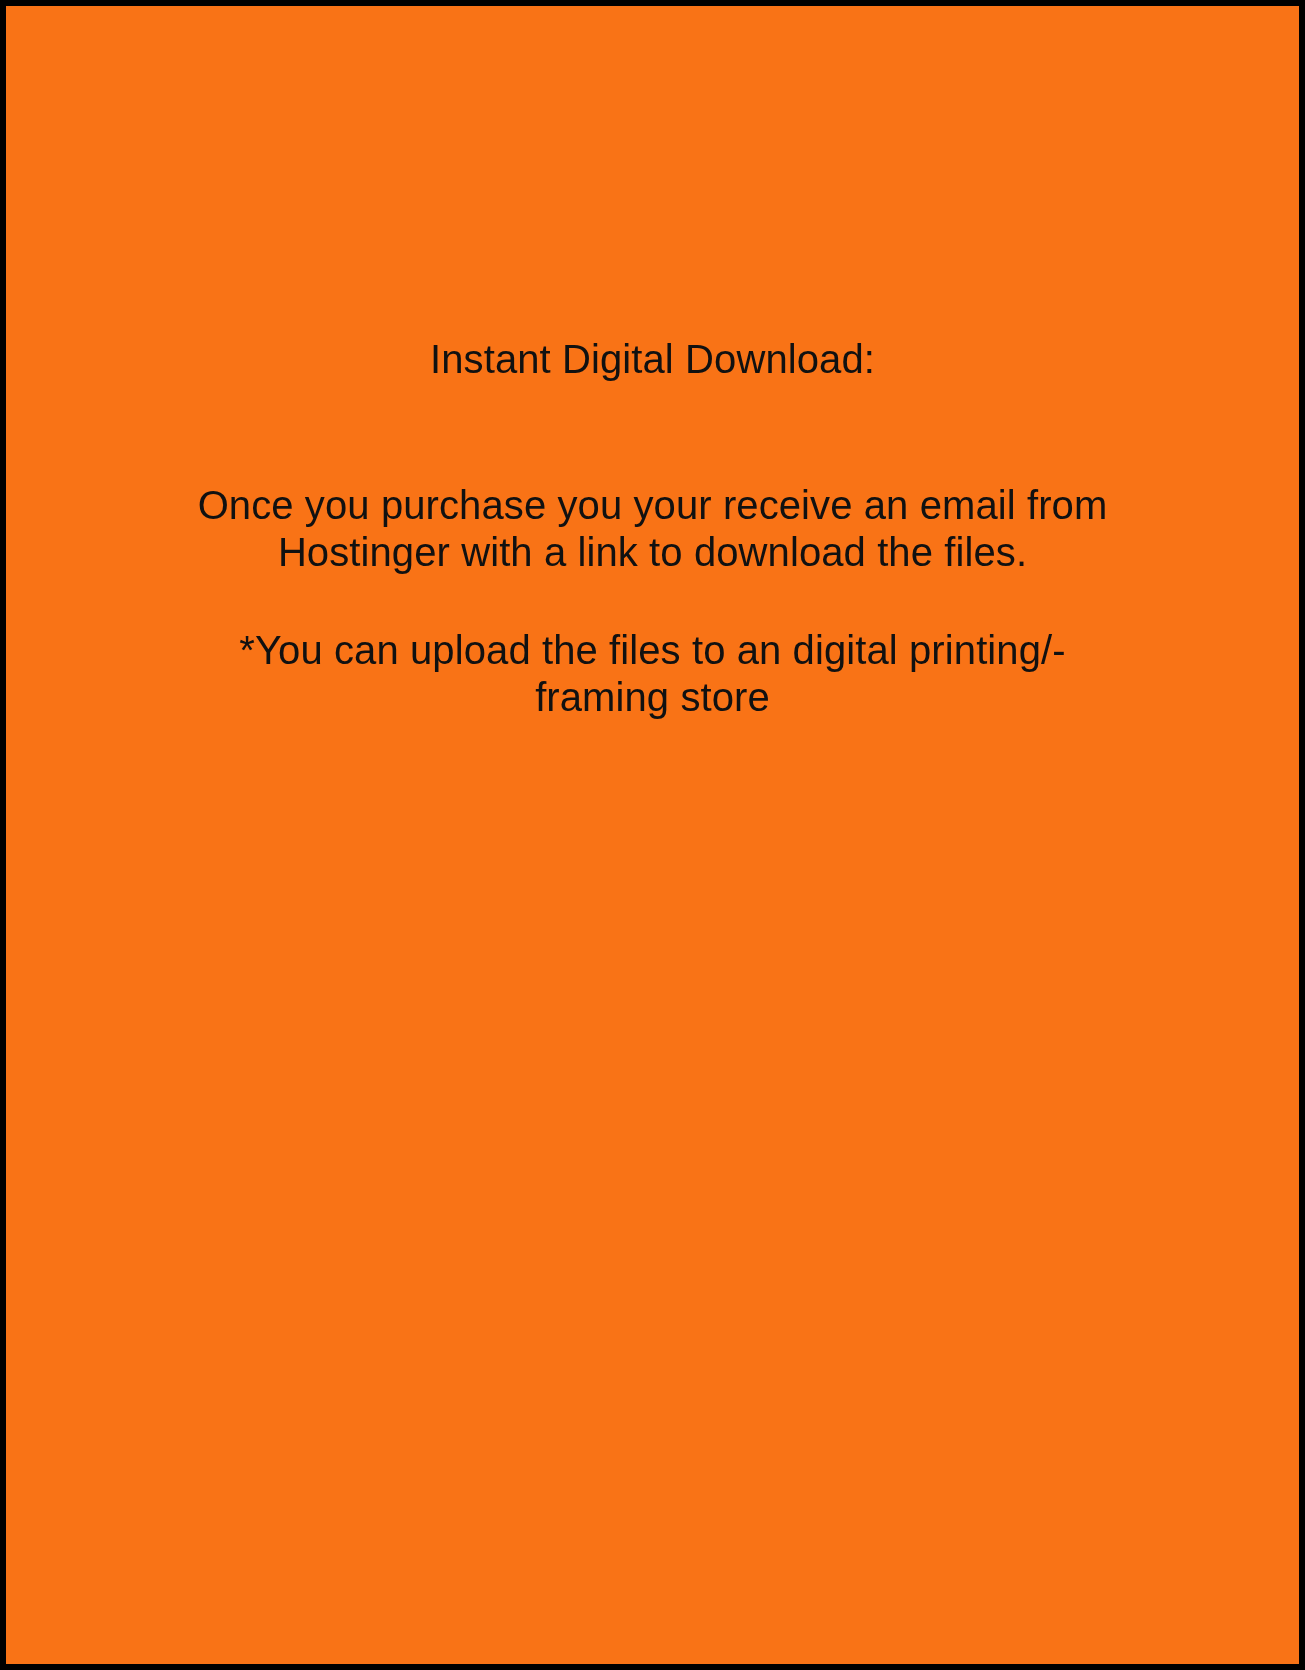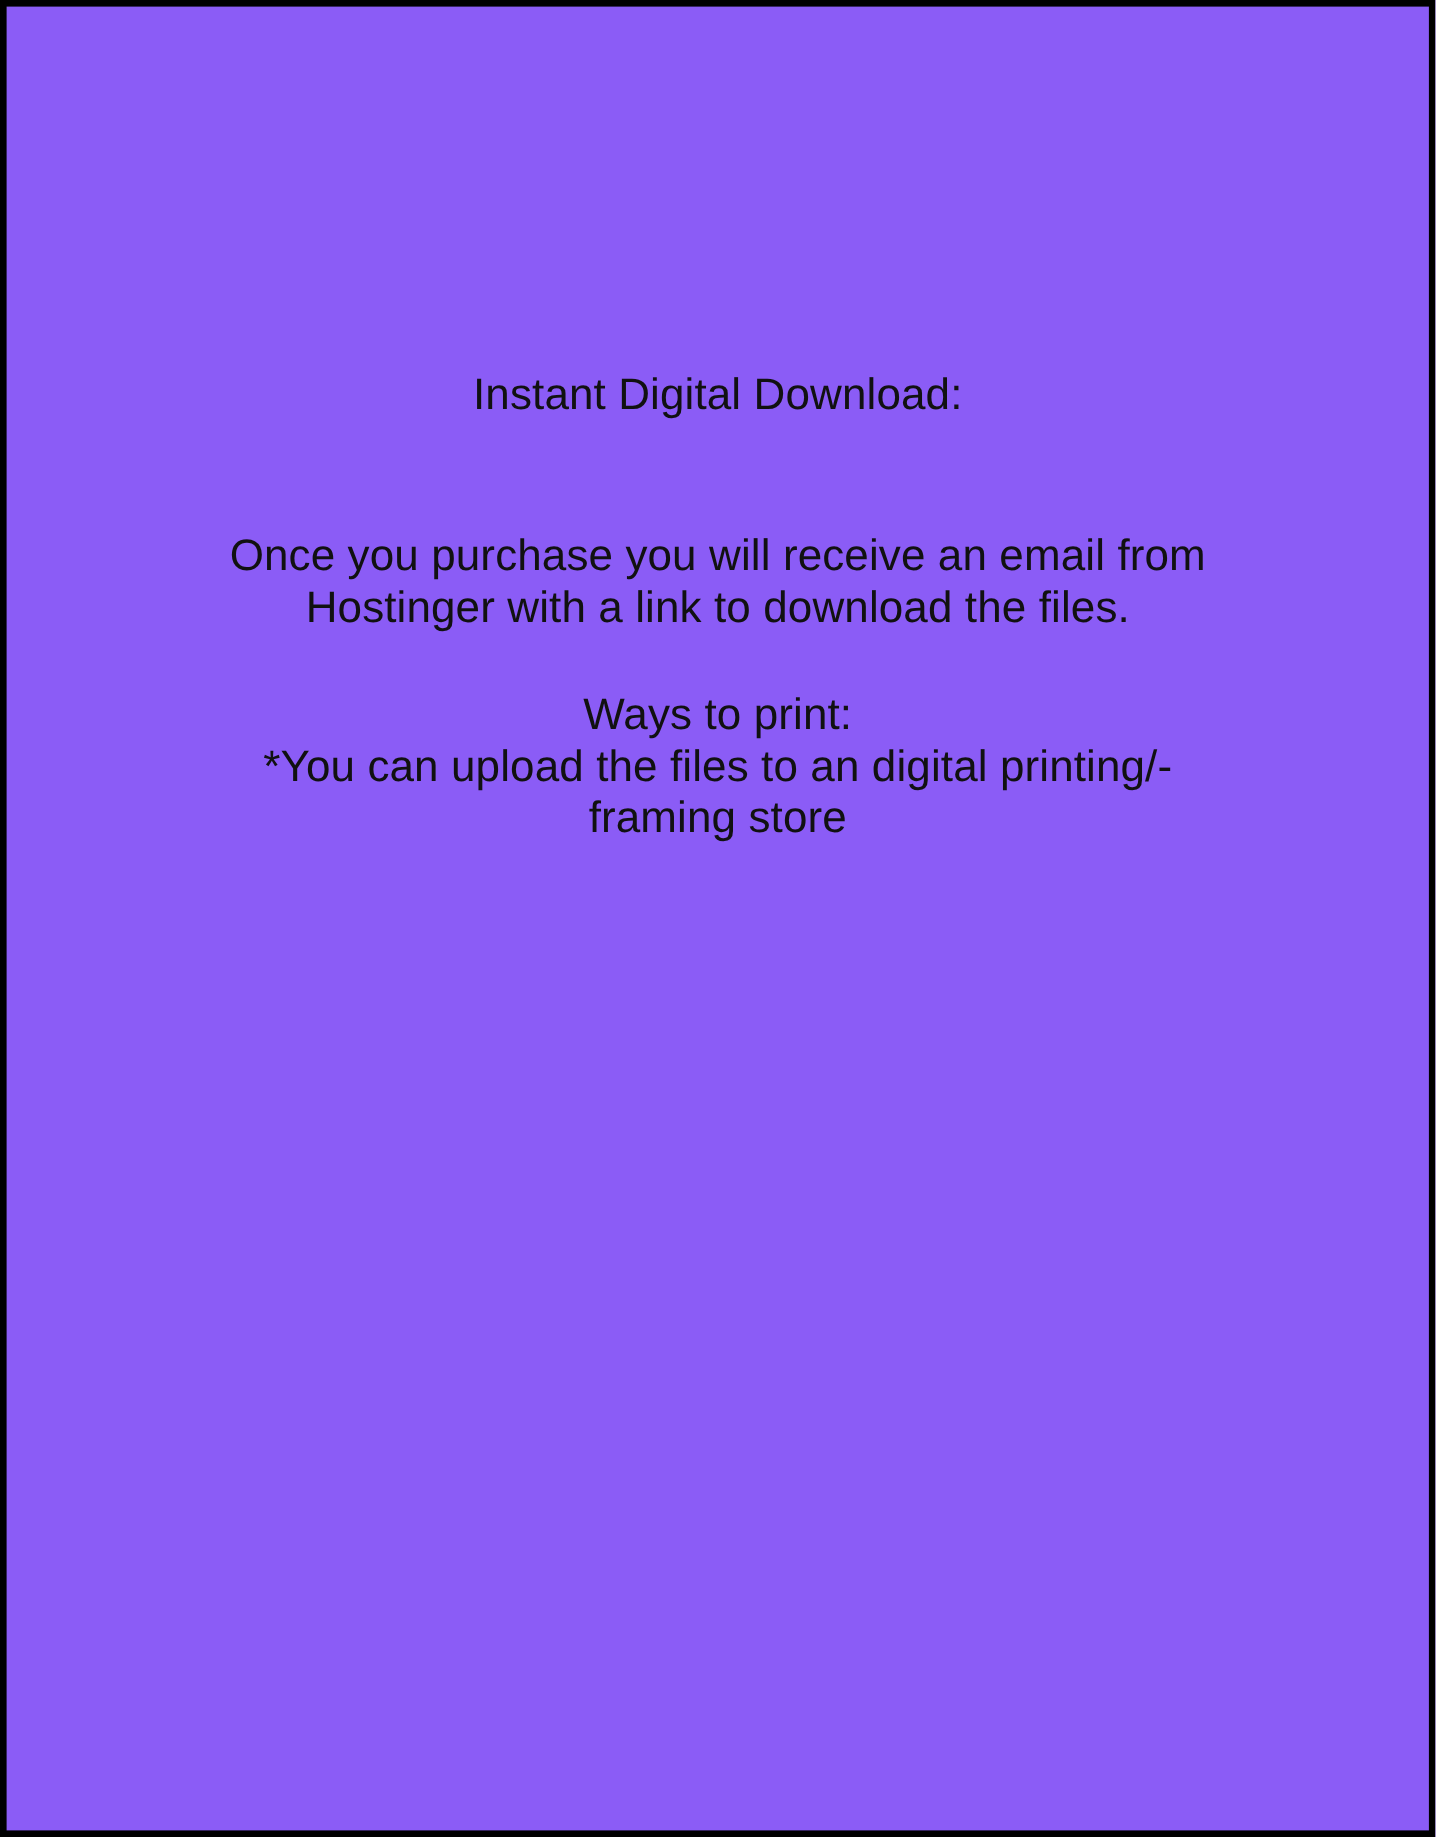--- a/index.html
+++ b/index.html
@@ -4,21 +4,21 @@
 <style>
   html, body {
     margin: 0;
     padding: 0;
     background: #ffffff;
   }
   .page {
     width: 1305px;
     height: 1670px;
     box-sizing: border-box;
-    background: #8b5cf6;
+    background: #f97316;
     border: 6px solid #000000;
     position: relative;
     overflow: hidden;
   }
   .inner {
     position: absolute;
     left: 0;
     top: 0;
     width: 100%;
     height: 100%;
@@ -63,27 +63,26 @@
       <div class="block">
         <span class="line">Instant Digital Download:</span>
       </div>
 
       <div class="spacer-sm"></div>
 
 
       <div class="spacer-md"></div>
 
       <div class="block">
-        <span class="line">Once you purchase you will receive an email from</span>
+        <span class="line">Once you purchase you your receive an email from</span>
         <span class="line">Hostinger with a link to download the files.</span>
       </div>
 
       <div class="spacer-md"></div>
 
       <div class="block">
-        <span class="line">Ways to print:</span>
         <span class="line">*You can upload the files to an digital printing/-</span>
         <span class="line">framing store</span>
       </div>
 
     </div>
   </div>
 </div>
 
 </body></html>

